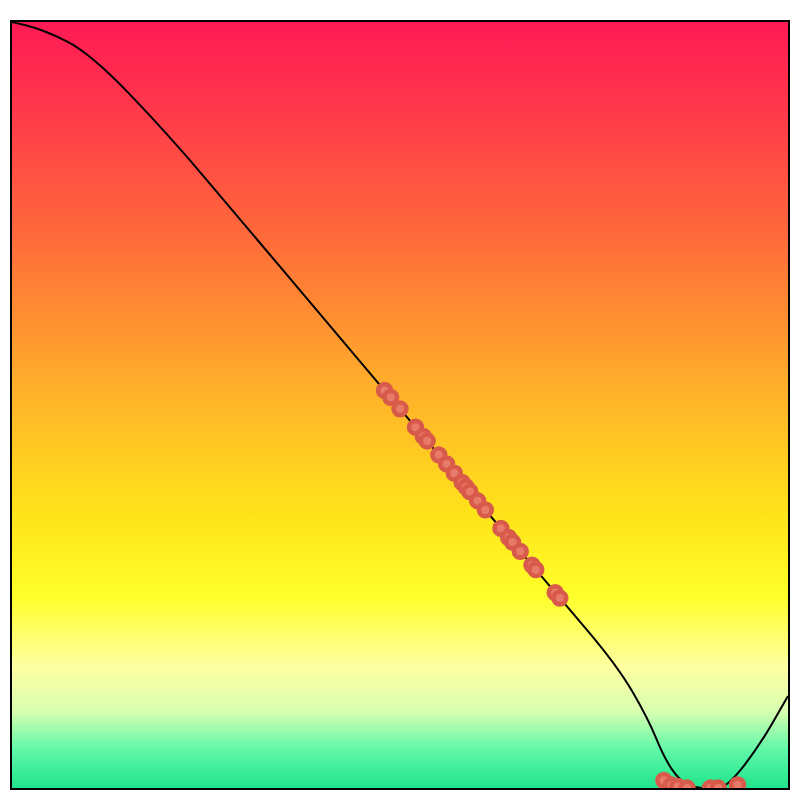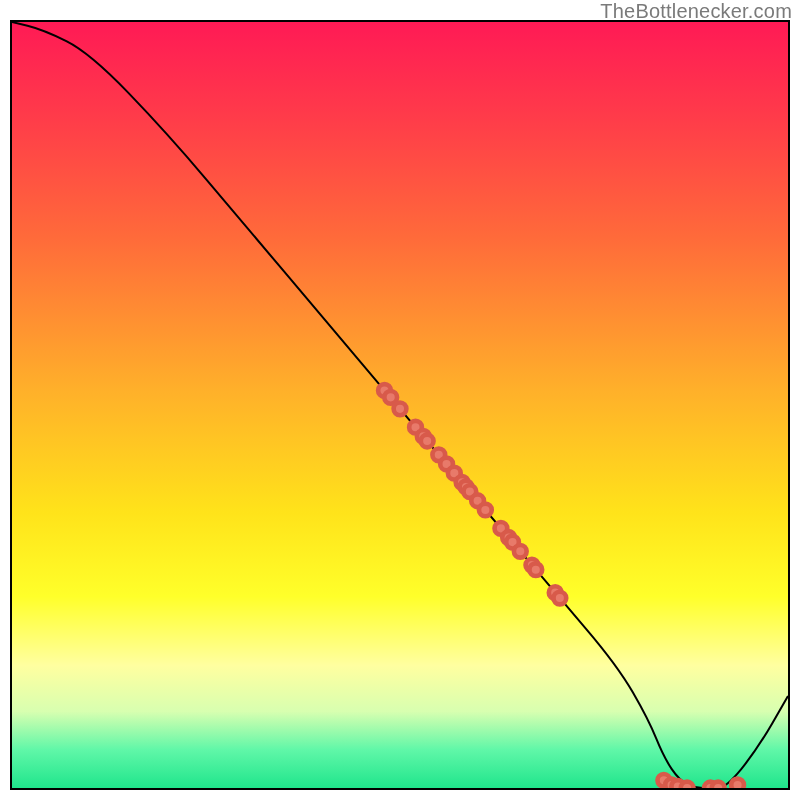--- a/index.html
+++ b/index.html
@@ -65,21 +65,20 @@
   .dot {
     fill: #e87a6a;
     stroke: #d85a4a;
     stroke-width: 0.6;
   }
 </style>
 </head>
 <body>
 
 <div class="stage">
-  <div class="attribution">TheBottlenecker.com</div>
 
   <div class="border-rect">
     <div class="gradient-bg"></div>
     <svg class="overlay" viewBox="0 0 100 100" preserveAspectRatio="none">
       <path id="curve-path" class="curve" d="M 0 0 Q 0 0 2 0.5 Q 4 1 7 2.5 Q 10 4 15 9.25 Q 20 14.5 25 20.5 Q 30 26.5 35 32.5 Q 40 38.5 45 44.5 Q 50 50.5 55 56.5 Q 60 62.5 65 68.5 Q 70 74.5 74 79.25 Q 78 84 80 87.5 Q 82 91 83 93.5 Q 84 96 85 97.5 Q 86 99 87 99.5 Q 88 100 89 100 Q 90 100 91 100 Q 92 100 94 97.5 Q 96 95 98 91.5 T 100 88" vector-effect="non-scaling-stroke"></path>
       <g id="dots-group">
           <ellipse cx="48" cy="48.1" rx="0.82" ry="0.83" class="dot"></ellipse>
           <ellipse cx="48.8" cy="49" rx="0.82" ry="0.83" class="dot"></ellipse>
           <ellipse cx="50" cy="50.5" rx="0.82" ry="0.83" class="dot"></ellipse>
           <ellipse cx="52" cy="52.9" rx="0.82" ry="0.83" class="dot"></ellipse>

